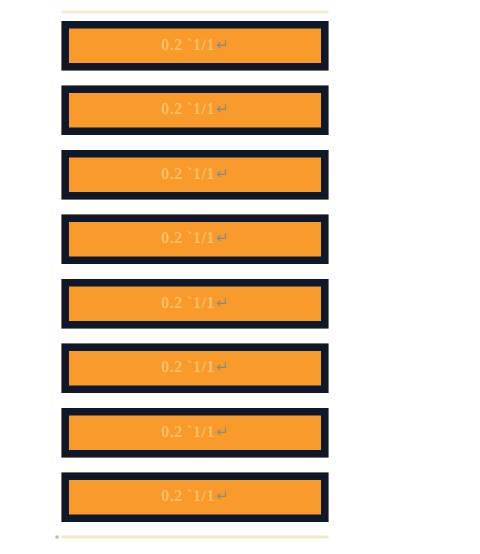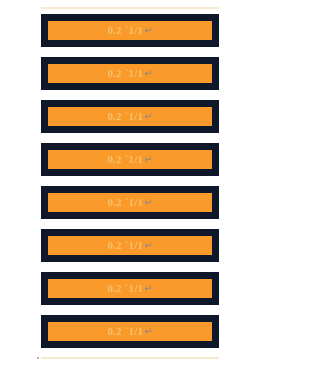--- a/index.html
+++ b/index.html
@@ -50,21 +50,21 @@
     width: 178px;
     display: flex;
     flex-direction: column;
     gap: 10px;
   }
 
   .bar {
     position: relative;
     height: 33px;
     background: #fa9a2a;
-    border: 7px solid #0f172a;
+    border: 5px solid #0f172a;
     box-sizing: border-box;
     display: flex;
     align-items: center;
     justify-content: center;
   }
 
   .bar-label {
     font-family: "Liberation Serif", serif;
     font-size: 11px;
     font-weight: bold;

